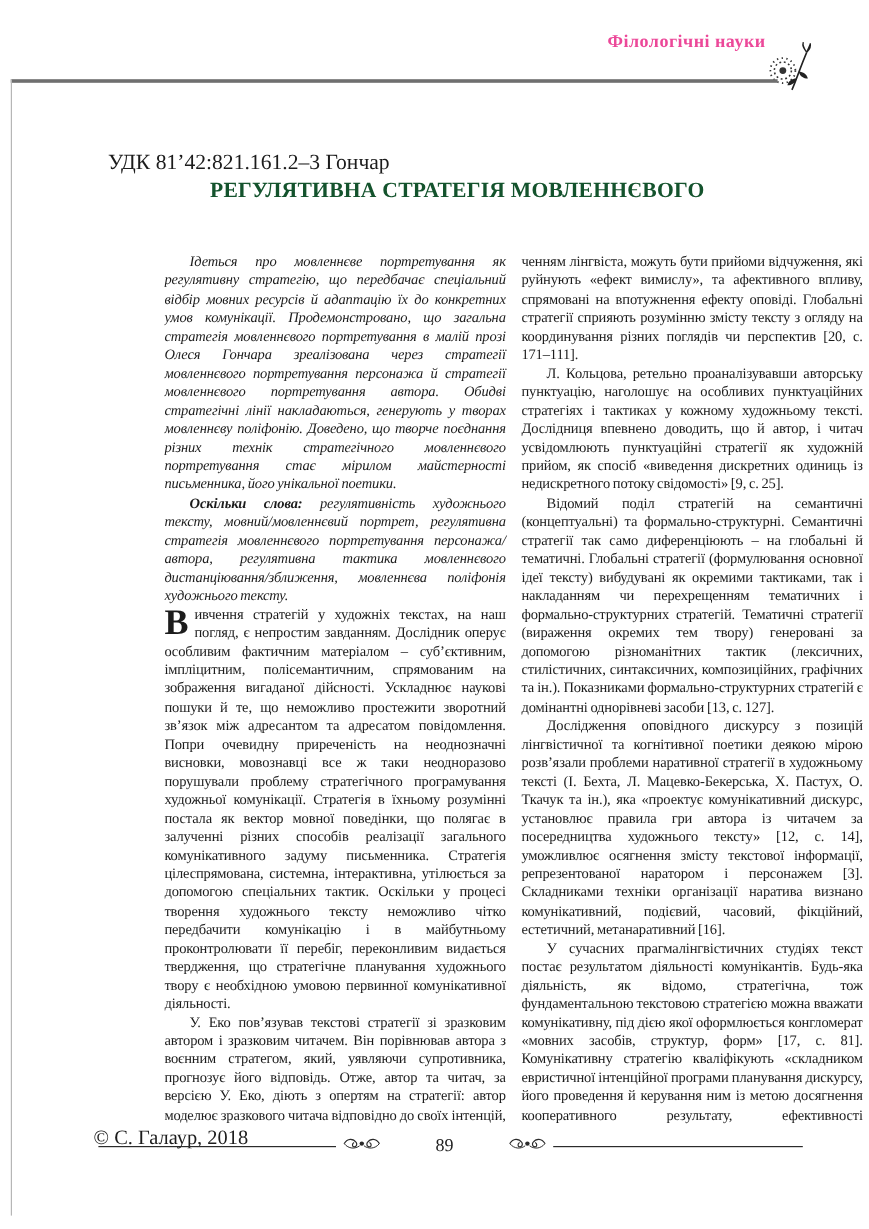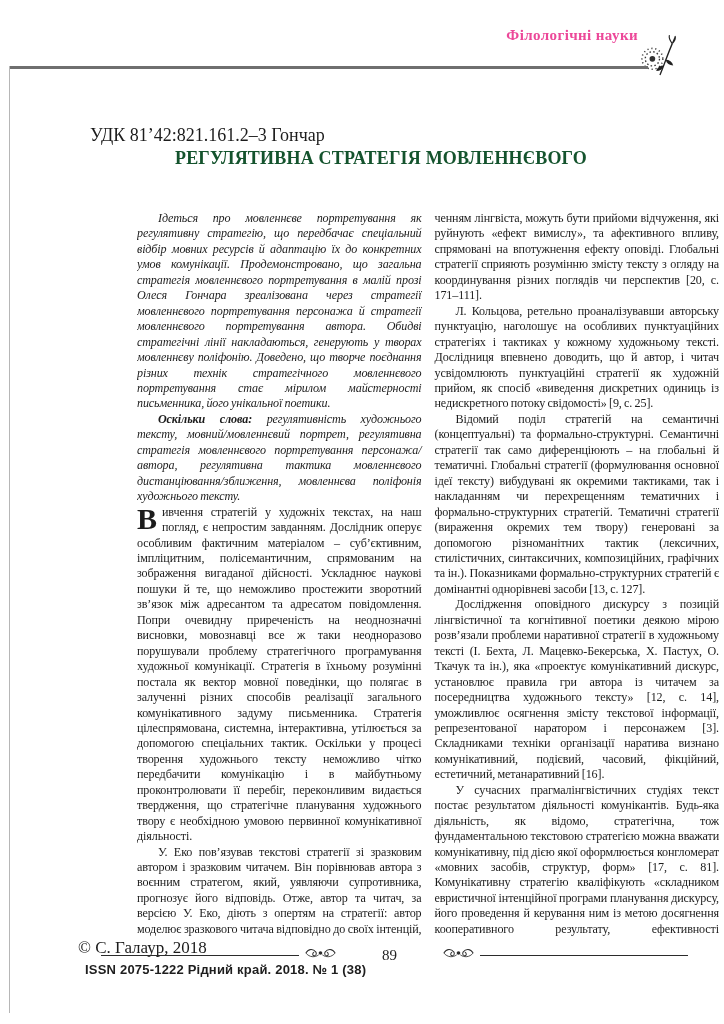--- a/index.html
+++ b/index.html
@@ -53,21 +53,21 @@
   .kw-label{font-weight:700;}
   .body{text-indent:21px;}
   .body.noindent,.body.first{text-indent:0;}
   .dropcap{
     float:left;font-size:30px;line-height:25px;font-weight:700;
     margin:1px 5px 0 0;letter-spacing:0;
   }
   
   .copyright{position:absolute;left:78px;top:938px;font-size:17px;}
   .footer-rule{
-    position:absolute;left:101px;top:947px;width:587px;height:16px;
+    position:absolute;left:82px;top:947px;width:587px;height:16px;
     display:flex;align-items:center;
   }
   .rule-seg{height:0;border-top:1.4px solid #2b2b2b;}
   .seg1{width:198px;}
   .seg2{flex:1;}
   .orn{flex:0 0 auto;margin:0 5px;}
   .pageno{
     flex:0 0 auto;margin:0 40px 0 40px;
     font-size:15px;color:#222;line-height:14px;
   }
@@ -138,15 +138,14 @@
       <svg viewBox="0 0 36 14" width="33" height="14" aria-hidden="true">
         <path d="M2 7 C5 2, 10 2, 13 6 C14 8, 13 10, 11 10 C9 10, 9 7, 11 6" fill="none" stroke="#2b2b2b" stroke-width="1.1"></path>
         <path d="M34 7 C31 2, 26 2, 23 6 C22 8, 23 10, 25 10 C27 10, 27 7, 25 6" fill="none" stroke="#2b2b2b" stroke-width="1.1"></path>
         <circle cx="18" cy="7" r="2" fill="#2b2b2b"></circle>
         <path d="M2 7 C6 12, 12 12, 16 9 M34 7 C30 12, 24 12, 20 9" fill="none" stroke="#2b2b2b" stroke-width="0.9"></path>
       </svg>
     </span>
     <span class="rule-seg seg2"></span>
   </div>
 
-  <div class="issn">ISSN 2075-1222 Рідний край. 2018. № 1 (38)</div>
 
 </div>
 
 </body></html>

